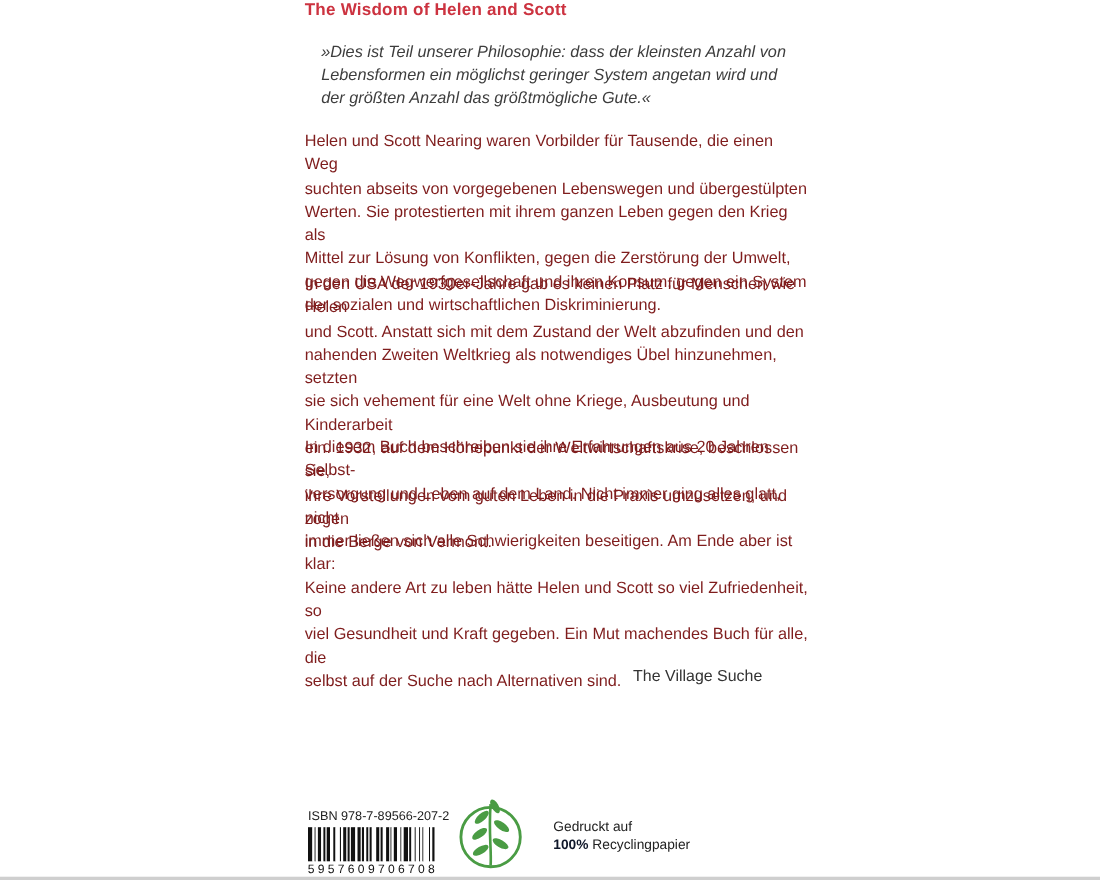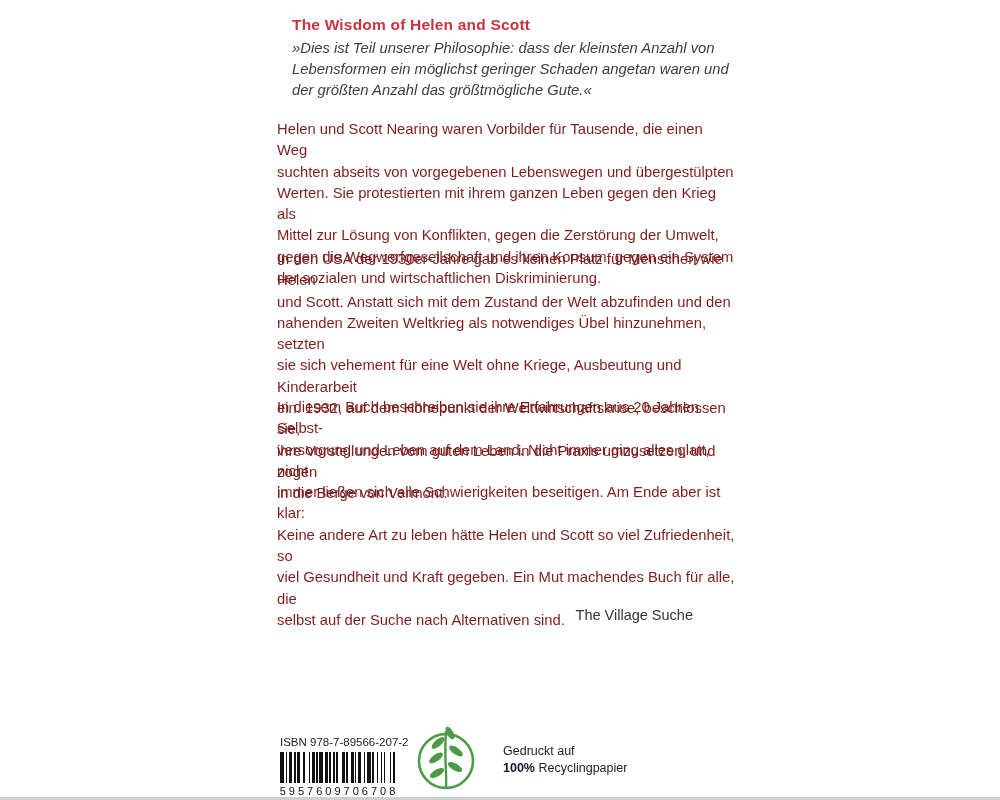--- a/index.html
+++ b/index.html
@@ -1,21 +1,21 @@
 <!DOCTYPE html>
 <html><head>
 <meta charset="utf-8">
 <style>
   html,body { margin:0; padding:0; background:#ffffff; }
   .page {
     position:relative; width:1000px; height:800px; background:#ffffff;
     font-family:"Liberation Sans", sans-serif; color:#3a3a3a; overflow:hidden;
   }
   .title {
-    position:absolute; left:277px; top:1px; margin:15px;
+    position:absolute; left:277px; top:1px; margin:0;
     font-size:15.5px; font-weight:bold; letter-spacing:0.2px;
   }
   .quote {
     position:absolute; margin:0; font-style:italic;
     font-size:14.8px; line-height:20.8px; white-space:pre-line; color:#3d3d3d;
   }
   .q1 { left:292px; top:38px; }
   .q2 { left:292px; top:538px; }
   .body-par {
     position:absolute; left:277px; margin:0; width:460px;
@@ -51,21 +51,21 @@
   }
 </style>
 </head>
 <body>
 
 <div class="page">
 
   <h1 class="title" style="color: rgb(204, 51, 64);">The Wisdom of Helen and Scott</h1>
 
   <p class="quote q1">»Dies ist Teil unserer Philosophie: dass der kleinsten Anzahl von
-Lebensformen ein möglichst geringer Schaden angetan waren und
+Lebensformen ein möglichst geringer System angetan wird und
 der größten Anzahl das größtmögliche Gute.«</p>
 
   <p class="body-par p1">Helen und Scott Nearing waren Vorbilder für Tausende, die einen Weg
 suchten abseits von vorgegebenen Lebenswegen und übergestülpten
 Werten. Sie protestierten mit ihrem ganzen Leben gegen den Krieg als
 Mittel zur Lösung von Konflikten, gegen die Zerstörung der Umwelt,
 gegen die Wegwerfgesellschaft und ihren Konsum, gegen ein System
 der sozialen und wirtschaftlichen Diskriminierung.</p>
   <p class="body-par p2">In den USA der 1930er-Jahre gab es keinen Platz für Menschen wie Helen
 und Scott. Anstatt sich mit dem Zustand der Welt abzufinden und den

